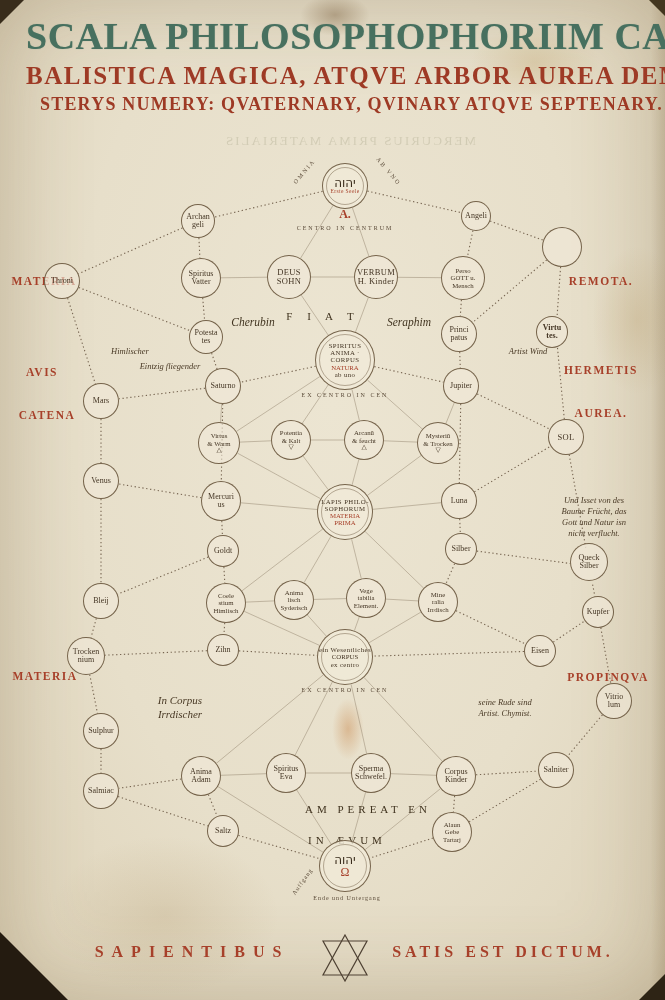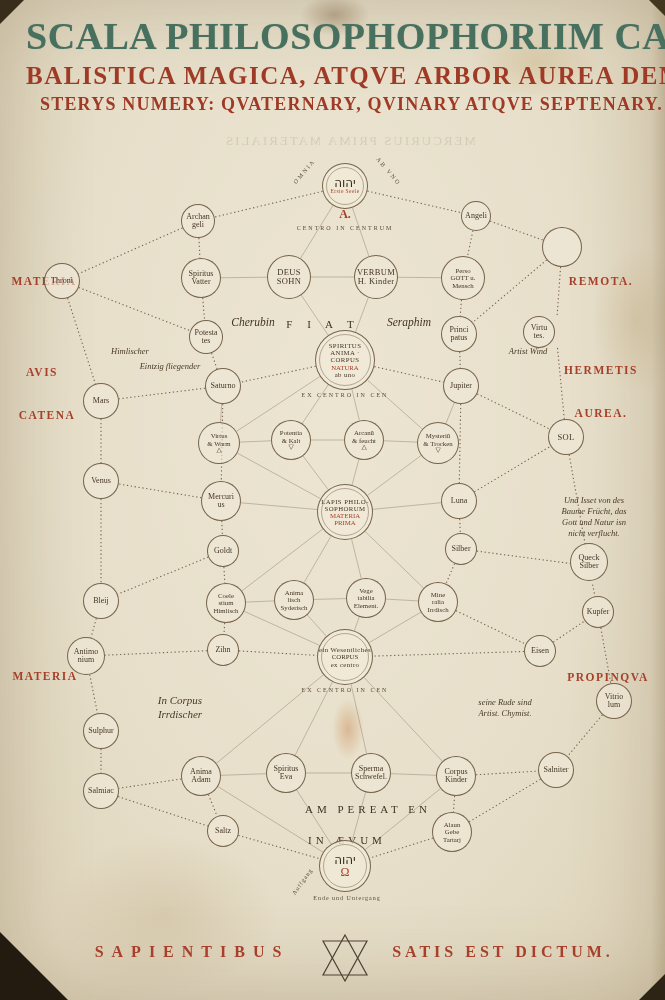--- a/index.html
+++ b/index.html
@@ -37,21 +37,21 @@
   .nl.sym{font-size:7px;line-height:1;}
   .nl.sym2{font-size:12px;line-height:1;}
 
   
   .lab{position:absolute;color:#473827;font-size:9px;text-align:center;white-space:pre-line;line-height:1.3;pointer-events:none;}
   .lab.margin{color:#a7402a;font-size:11.5px;letter-spacing:1.5px;font-weight:600;}
   .lab.red{color:#a7402a;}
   .lab.micro{font-size:6px;letter-spacing:1px;color:#5a4a38;}
   .lab.sp{letter-spacing:2px;}
   .lab.script{font-size:11.5px;font-style:italic;color:#40331f;text-align:right;}
-  .lab.caps{font-size:11px;letter-spacing:6px;color:#40331f;margin-top:8px;}
+  .lab.caps{font-size:11px;letter-spacing:6px;color:#40331f;}
   .lab.caps2{font-size:11px;letter-spacing:4px;color:#40331f;}
   .lab.abig{font-size:12px;font-weight:700;}
   .lab.german{font-style:italic;font-size:8.5px;color:#4a3a26;}
   .lab.german.big2{font-size:11px;}
   .lab.bleed{opacity:.20;color:#7a7a58;font-size:13px;letter-spacing:2px;white-space:nowrap;}
 
   
   .footword{position:absolute;transform:translate(-50%,-50%);color:#a7402a;font-size:16px;white-space:nowrap;font-weight:600;}
   .fw-left{letter-spacing:8px;}
   .fw-right{letter-spacing:4px;}
@@ -259,21 +259,21 @@
         <div class="nl">tiones</div>
       </div>
       <div class="node" style="left: 189px; top: 320px; height: 34px; width: 34px;">
         <div class="nl">Potesta</div>
         <div class="nl">tes</div>
       </div>
       <div class="node" style="left: 441px; top: 316px; height: 36px; width: 36px;">
         <div class="nl">Princi</div>
         <div class="nl">patus</div>
       </div>
-      <div class="node" style="left: 523px; top: 316px; height: 32px; width: 32px;">
+      <div class="node" style="left: 536px; top: 316px; height: 32px; width: 32px; font-weight: bold;">
         <div class="nl">Virtu</div>
         <div class="nl">tes.</div>
       </div>
       <div class="node center tight" style="left: 315px; top: 330px; height: 60px; width: 60px;">
         <div class="nl micro">SPIRITUS</div>
         <div class="nl micro">ANIMA · CORPUS</div>
         <div class="nl red">NATURA</div>
         <div class="nl micro">ab uno</div>
       </div>
       <div class="node" style="left: 205px; top: 368px; height: 36px; width: 36px;">
@@ -354,21 +354,21 @@
       </div>
       <div class="node tight" style="left: 418px; top: 582px; height: 40px; width: 40px;">
         <div class="nl">Mine</div>
         <div class="nl">ralia</div>
         <div class="nl">Irrdisch</div>
       </div>
       <div class="node" style="left: 582px; top: 596px; height: 32px; width: 32px;">
         <div class="nl">Kupfer</div>
       </div>
       <div class="node" style="left: 67px; top: 637px; height: 38px; width: 38px;">
-        <div class="nl">Antimo</div>
+        <div class="nl">Trocken</div>
         <div class="nl">nium</div>
       </div>
       <div class="node" style="left: 207px; top: 634px; height: 32px; width: 32px;">
         <div class="nl">Zihn</div>
       </div>
       <div class="node center tight" style="left: 317px; top: 629px; height: 56px; width: 56px;">
         <div class="nl micro">ein Wesentliches</div>
         <div class="nl">CORPUS</div>
         <div class="nl micro">ex centro</div>
       </div>

